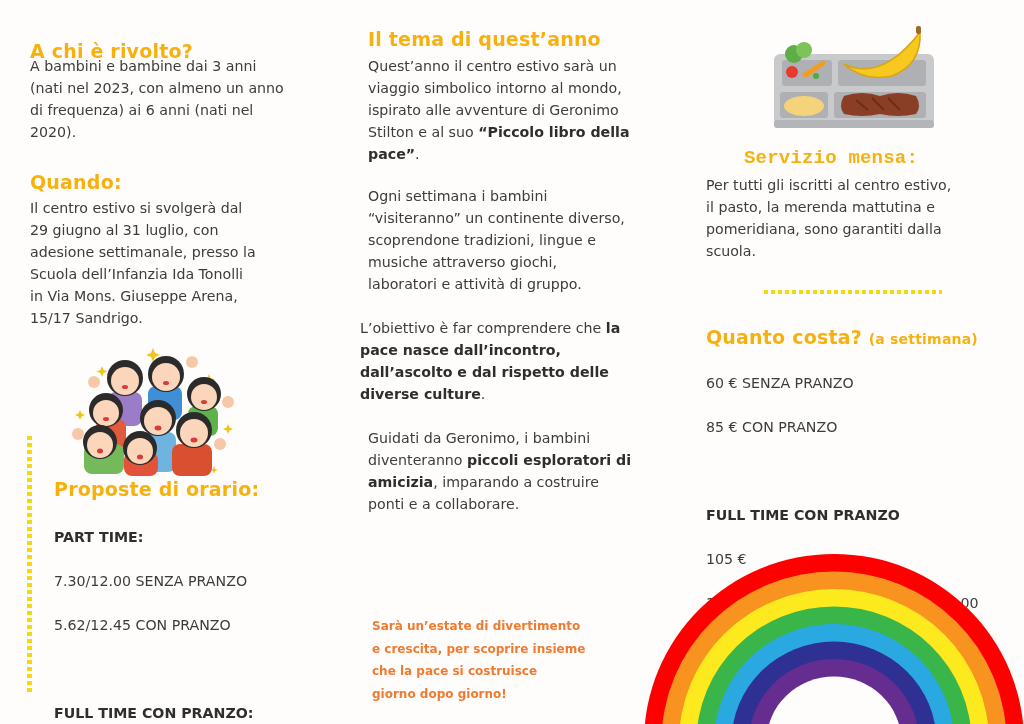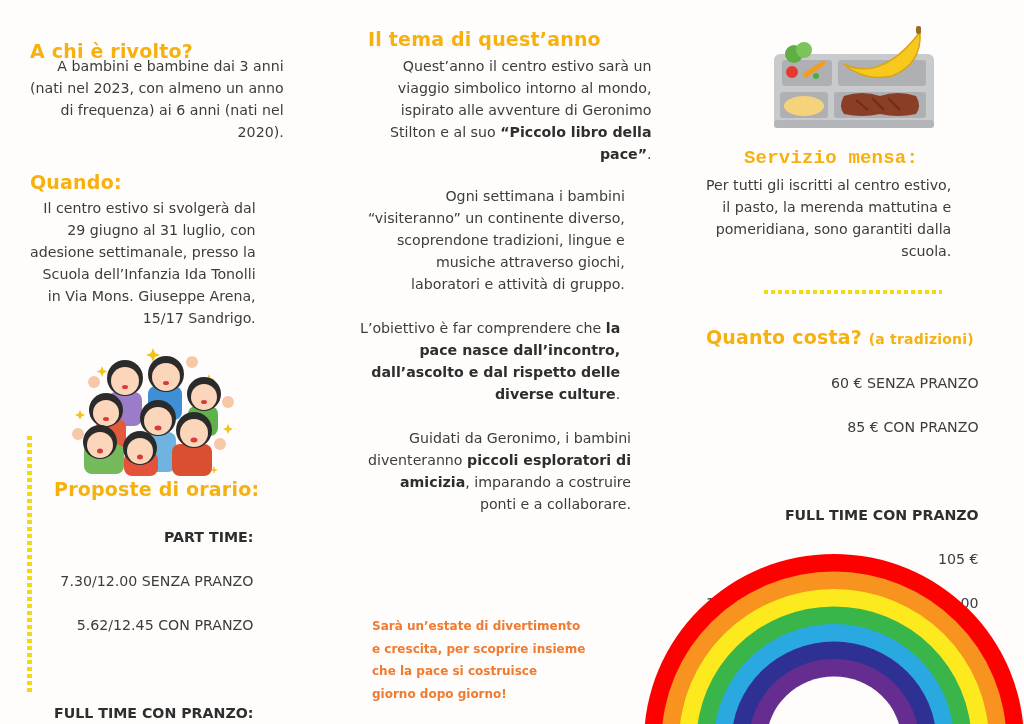--- a/index.html
+++ b/index.html
@@ -7,21 +7,21 @@
     width: 1024px; height: 724px; overflow: hidden; position: relative;
     background: #fefdfc;
     font-family: "DejaVu Sans", sans-serif;
     color: #3c3c3c;
   }
   .h {
     color: #f7b10e; font-weight: bold; font-size: 19px; letter-spacing: 0.2px;
     position: absolute; margin: 0; white-space: nowrap;
   }
   .p {
-    position: absolute; font-size: 14.2px; line-height: 22px; margin: 0; white-space: pre-line; text-align: right;
+    position: absolute; font-size: 14.2px; line-height: 22px; margin: 0; white-space: pre-line;
   }
   b { font-weight: bold; color: #2e2e2e; }
   .sub { font-size: 14px; }
   .dots-v {
     position: absolute; left: 27px; top: 436px; width: 5px; height: 258px;
     background-image: linear-gradient(to bottom, #f6d80f 60%, transparent 60%);
     background-size: 5px 7px;
   }
   .dots-h {
     position: absolute; left: 764px; top: 290px; width: 178px; height: 4px;
@@ -120,21 +120,21 @@
   <div>5.62/12.45 CON PRANZO</div>
   <div style="height:22px"></div>
   <div><b>FULL TIME CON PRANZO:</b></div>
   
   
   
   
 </div>
 
 <h2 class="h" style="left:368px; top:28px;">Il tema di quest’anno</h2>
-<p class="p" style="left:368px; top:55px;margin-left:22px;"><span>Quest’anno il centro estivo sarà un
+<p class="p" style="left:368px; top:55px;"><span>Quest’anno il centro estivo sarà un
 viaggio simbolico intorno al mondo,
 ispirato alle avventure di Geronimo
 Stilton e al suo </span><b>“Piccolo libro della
 pace”</b><span>.</span></p>
 
 <p class="p" style="left:368px; top:185px;">Ogni settimana i bambini
 “visiteranno” un continente diverso,
 scoprendone tradizioni, lingue e
 musiche attraverso giochi,
 laboratori e attività di gruppo.</p>
@@ -178,21 +178,21 @@
 </svg>
 
 <h2 class="h" style="left:744px; top:147px;font-family:Liberation Mono, monospace;">Servizio mensa:</h2>
 <p class="p" style="left:706px; top:174px;">Per tutti gli iscritti al centro estivo,
 il pasto, la merenda mattutina e
 pomeridiana, sono garantiti dalla
 scuola.</p>
 
 <div class="dots-h"></div>
 
-<h2 class="h" style="left:706px; top:326px;"><span>Quanto costa?</span> <span class="sub">(a tradizioni)</span></h2>
+<h2 class="h" style="left:706px; top:326px;"><span>Quanto costa?</span> <span class="sub">(a settimana)</span></h2>
 <div class="p" style="left:706px; top:350px;">
   <div>60 € SENZA PRANZO</div>
   <div>85 € CON PRANZO</div>
   <div style="height:22px"></div>
   <div><b>FULL TIME CON PRANZO</b></div>
   <div>105 €</div>
   <div>117 € con posticipo fino alle ore 17.00</div>
 </div>
 
 <svg class="illus" style="left:0; top:0;" width="1024" height="724" viewBox="0 0 1024 724">

